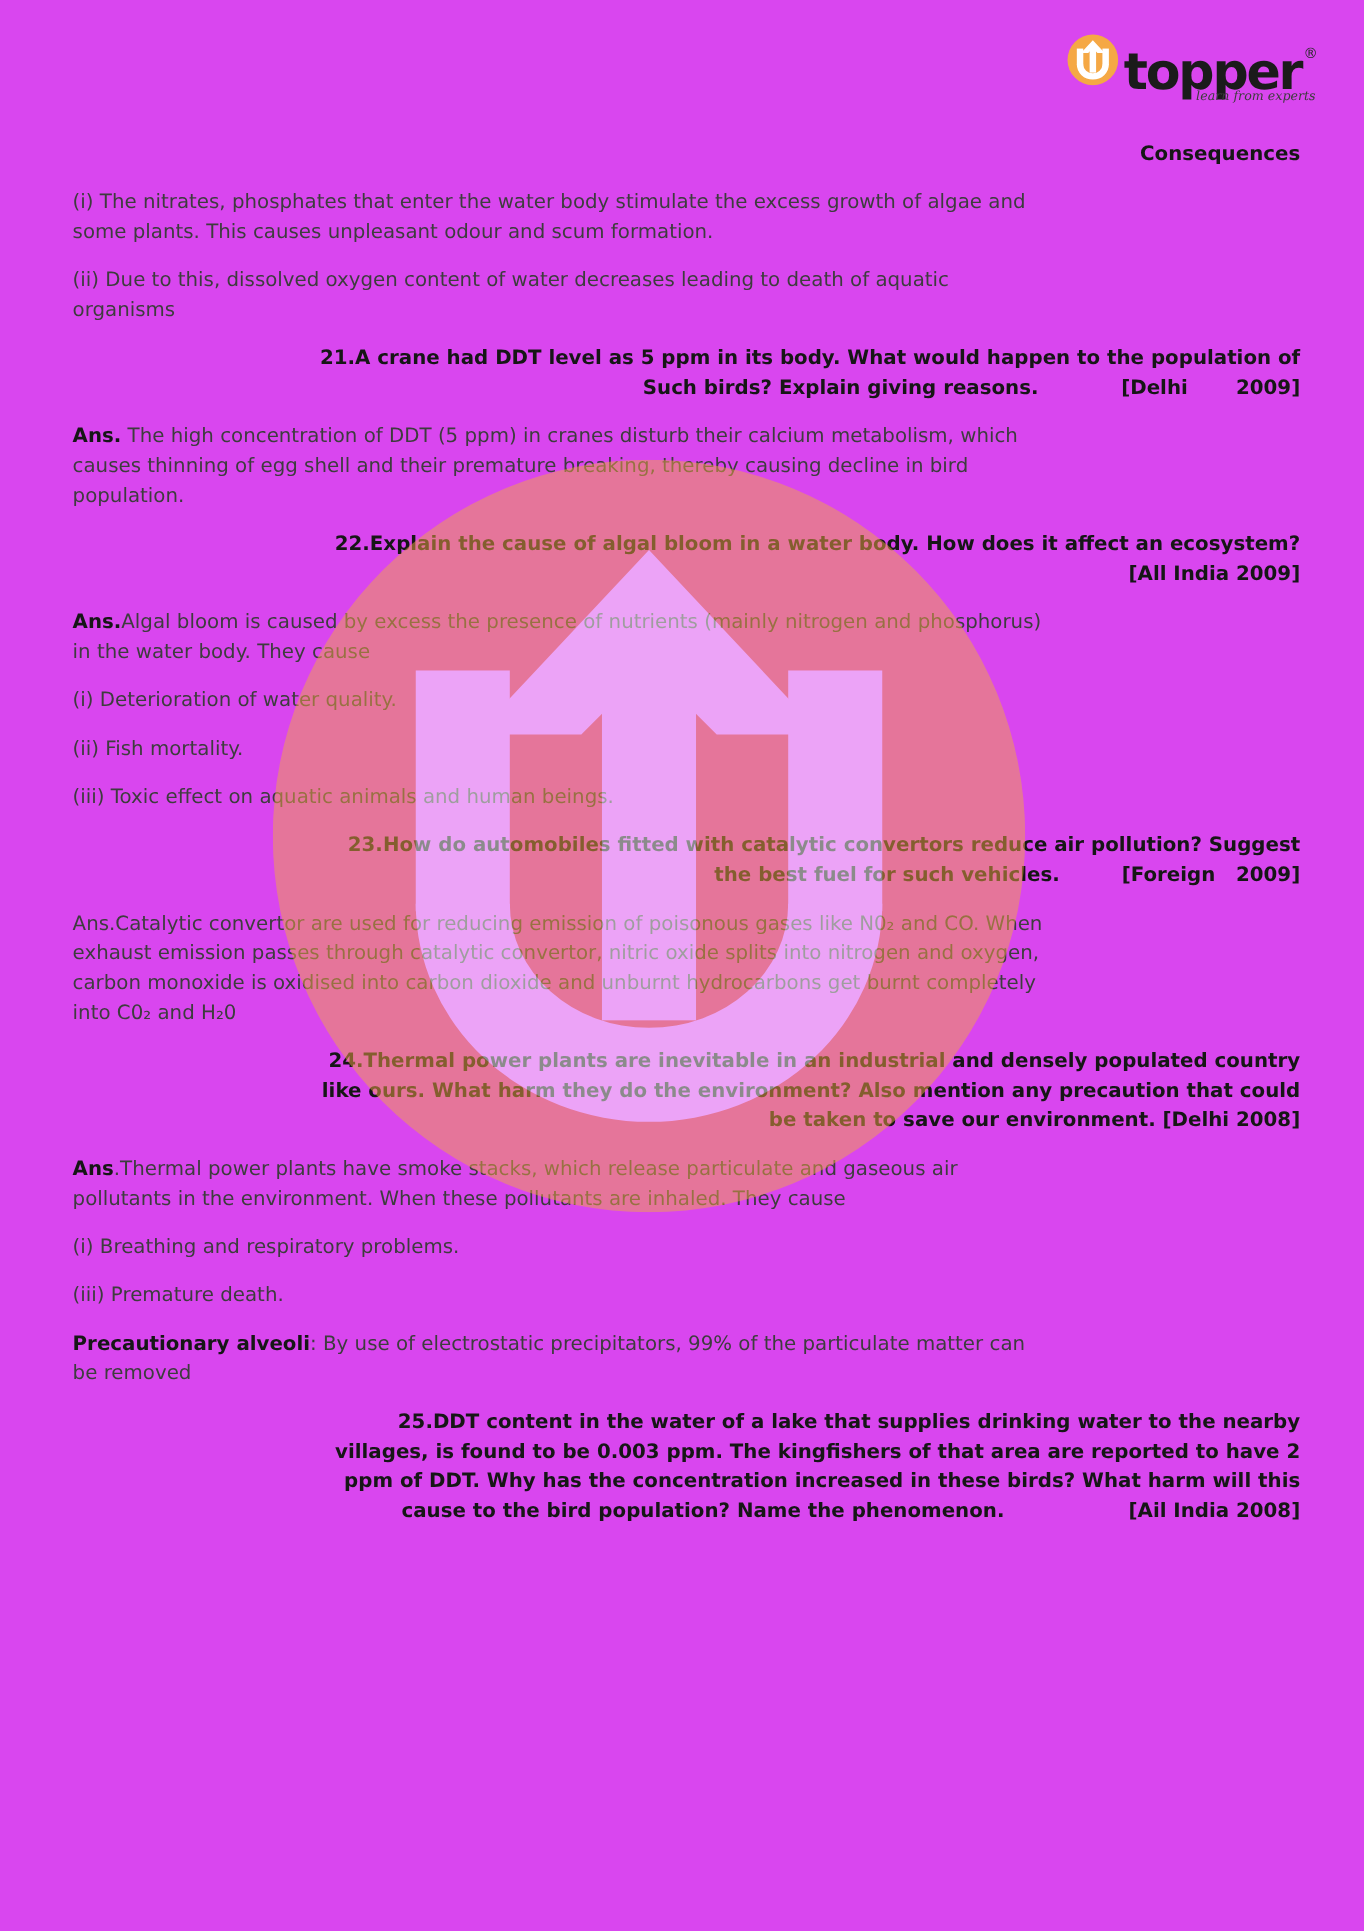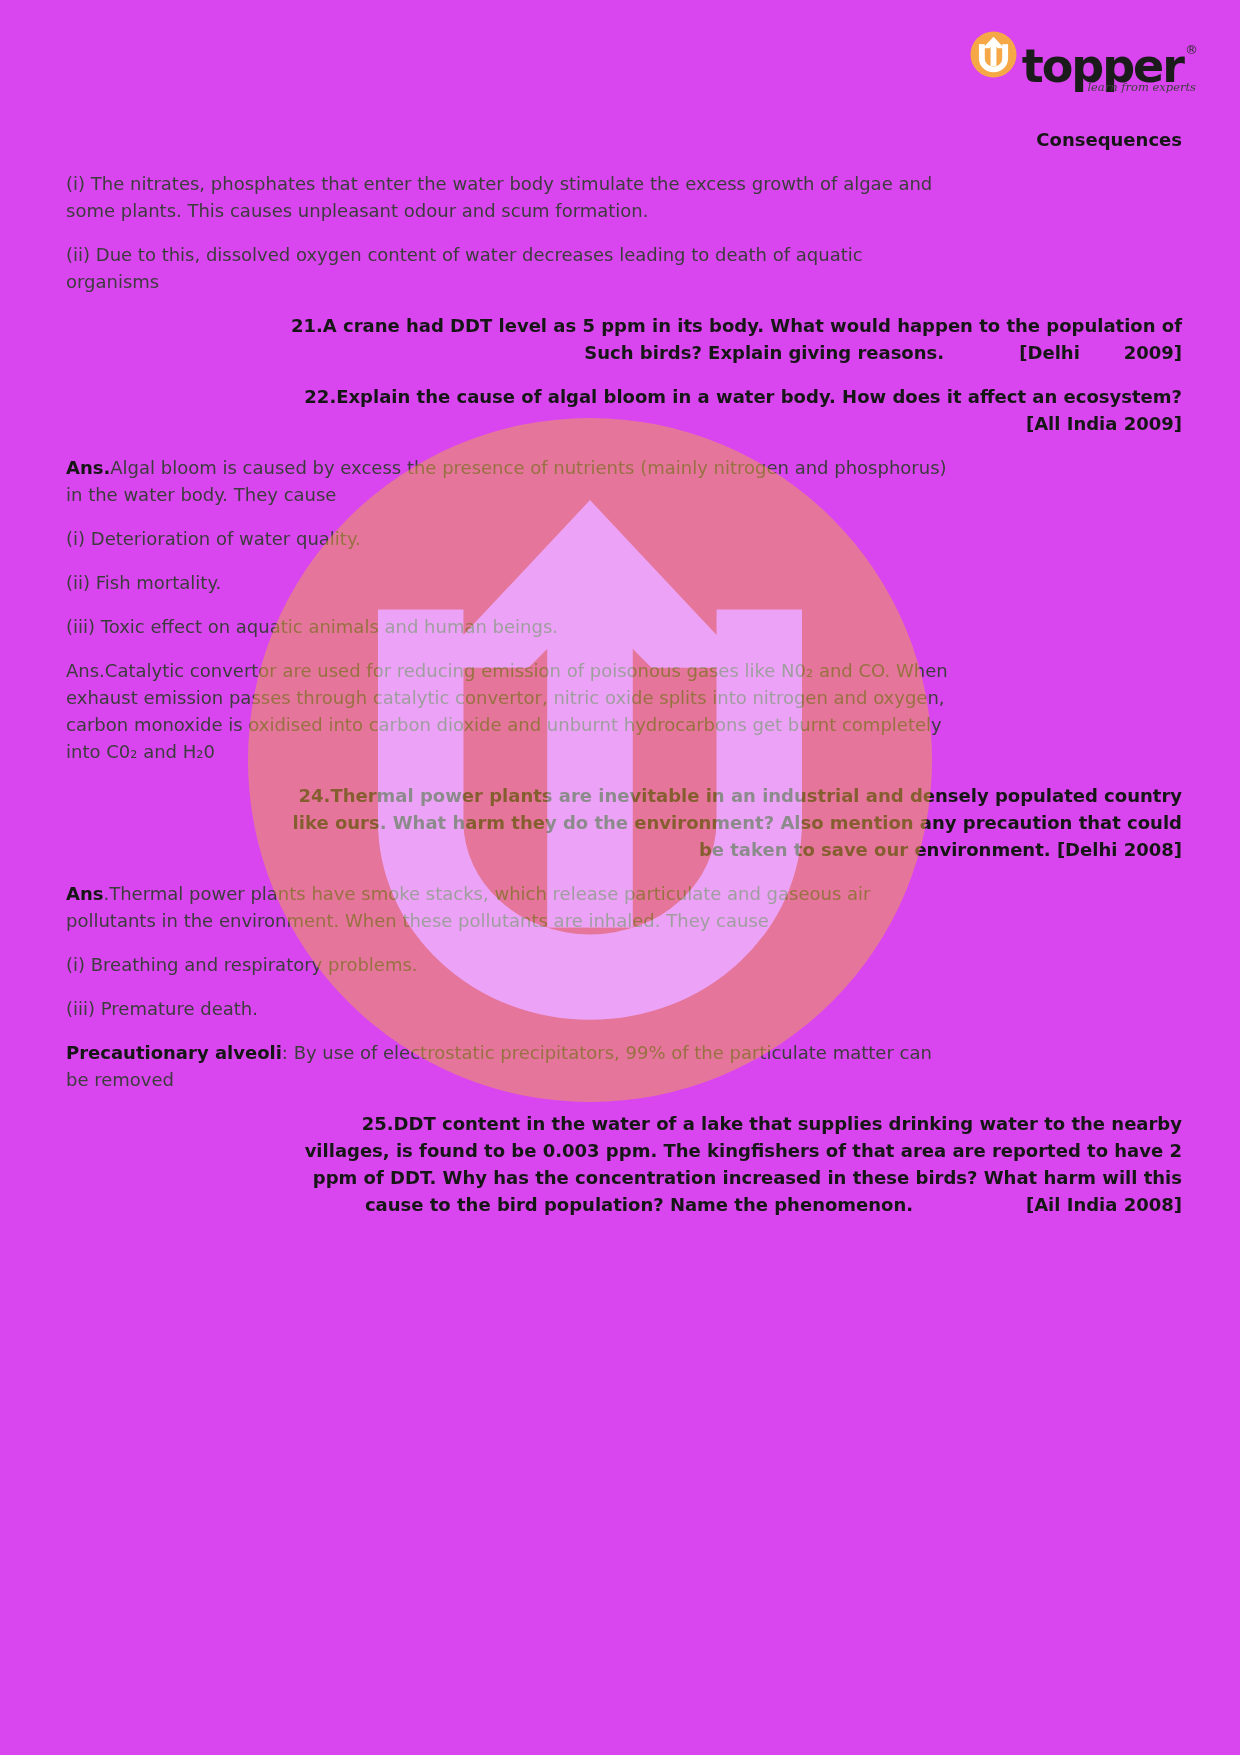--- a/index.html
+++ b/index.html
@@ -82,27 +82,32 @@
   </svg>
 
   <div class="content" id="doc">
       <p class="para heading"><span>Consequences</span></p>
       <p class="para"><span>(i) The nitrates, phosphates that enter the water body stimulate the excess growth of algae and
 some plants. This causes unpleasant odour and scum formation.</span></p>
       <p class="para"><span>(ii) Due to this, dissolved oxygen content of water decreases leading to death of aquatic
 organisms</span></p>
       <p class="para heading"><span>21.A crane had DDT level as 5 ppm in its body. What would happen to the population of
 Such birds? Explain giving reasons.            [Delhi       2009]</span></p>
+      <p class="para"><b>Ans.</b><span> The high concentration of DDT (5 ppm) in cranes disturb their calcium metabolism, which
+causes thinning of egg shell and their premature breaking, thereby causing decline in bird
+population.</span></p>
       <p class="para heading"><span>22.Explain the cause of algal bloom in a water body. How does it affect an ecosystem?
 [All India 2009]</span></p>
       <p class="para"><b>Ans.</b><span>Algal bloom is caused by excess the presence of nutrients (mainly nitrogen and phosphorus)
 in the water body. They cause</span></p>
       <p class="para"><span>(i) Deterioration of water quality.</span></p>
       <p class="para"><span>(ii) Fish mortality.</span></p>
       <p class="para"><span>(iii) Toxic effect on aquatic animals and human beings.</span></p>
+      <p class="para heading"><span>23.How do automobiles fitted with catalytic convertors reduce air pollution? Suggest
+the best fuel for such vehicles.         [Foreign   2009]</span></p>
       <p class="para"><span>Ans.Catalytic convertor are used for reducing emission of poisonous gases like N0₂ and CO. When
 exhaust emission passes through catalytic convertor, nitric oxide splits into nitrogen and oxygen,
 carbon monoxide is oxidised into carbon dioxide and unburnt hydrocarbons get burnt completely
 into C0₂ and H₂0</span></p>
       <p class="para heading"><span>24.Thermal power plants are inevitable in an industrial and densely populated country
 like ours. What harm they do the environment? Also mention any precaution that could
 be taken to save our environment. [Delhi 2008]</span></p>
       <p class="para"><b>Ans</b><span>.Thermal power plants have smoke stacks, which release particulate and gaseous air
 pollutants in the environment. When these pollutants are inhaled. They cause</span></p>
       <p class="para"><span>(i) Breathing and respiratory problems.</span></p>

